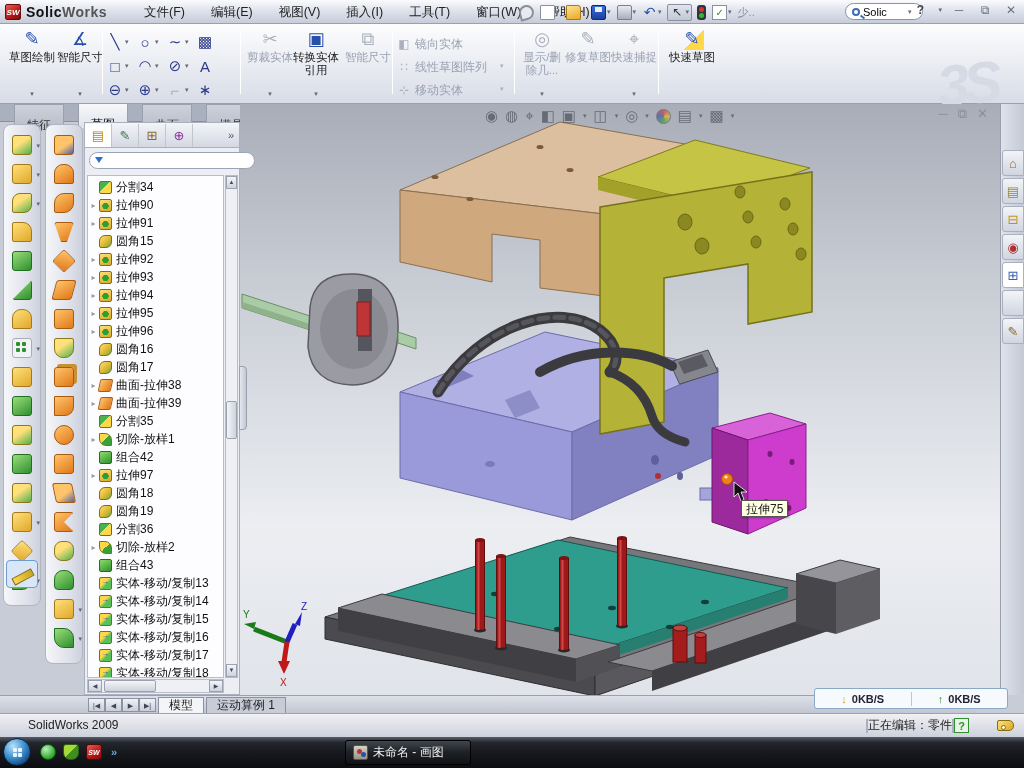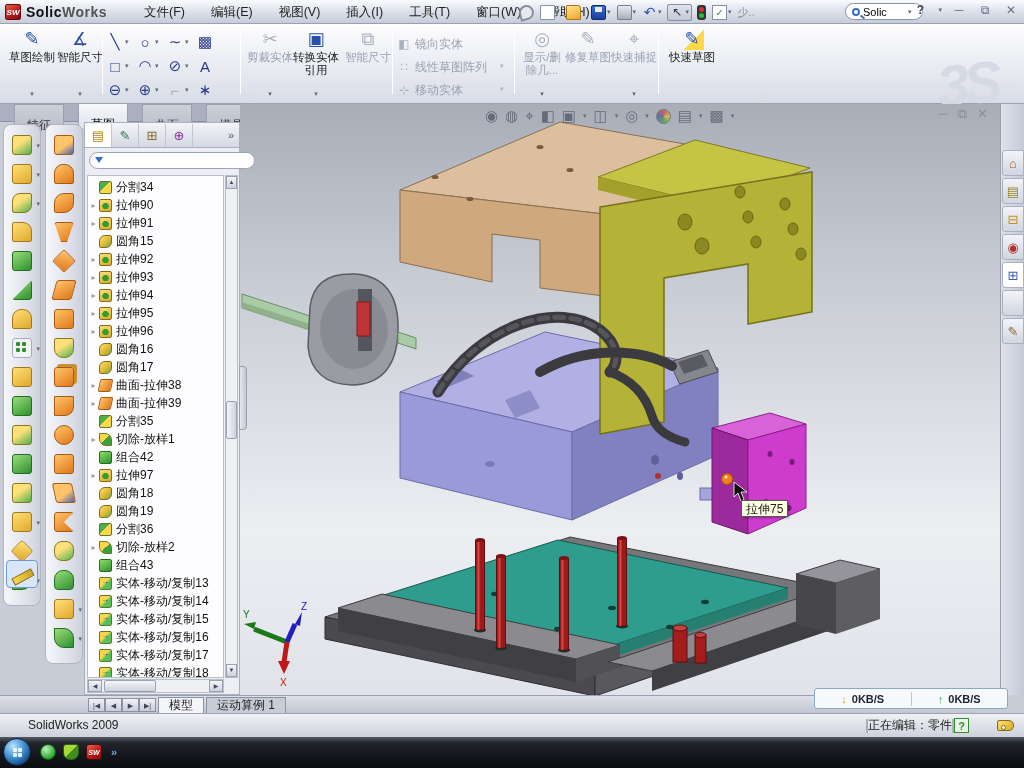--- a/index.html
+++ b/index.html
@@ -822,15 +822,19 @@
   </div>
 
   <div id="taskbar">
     <div id="orb"></div>
     <div id="qlaunch">
       <div class="ql-ic ql-msgr"></div>
       <div class="ql-ic ql-shield"></div>
       <div class="ql-ic ql-sw">SW</div>
       <div id="ql-more">»</div>
     </div>
+    <div class="taskwin" id="twin2">
+      <div class="tw-ic tw-paint"></div>
+      <span>未命名 - 画图</span>
+    </div>
   </div>
 
 </div>
 
 </body></html>

